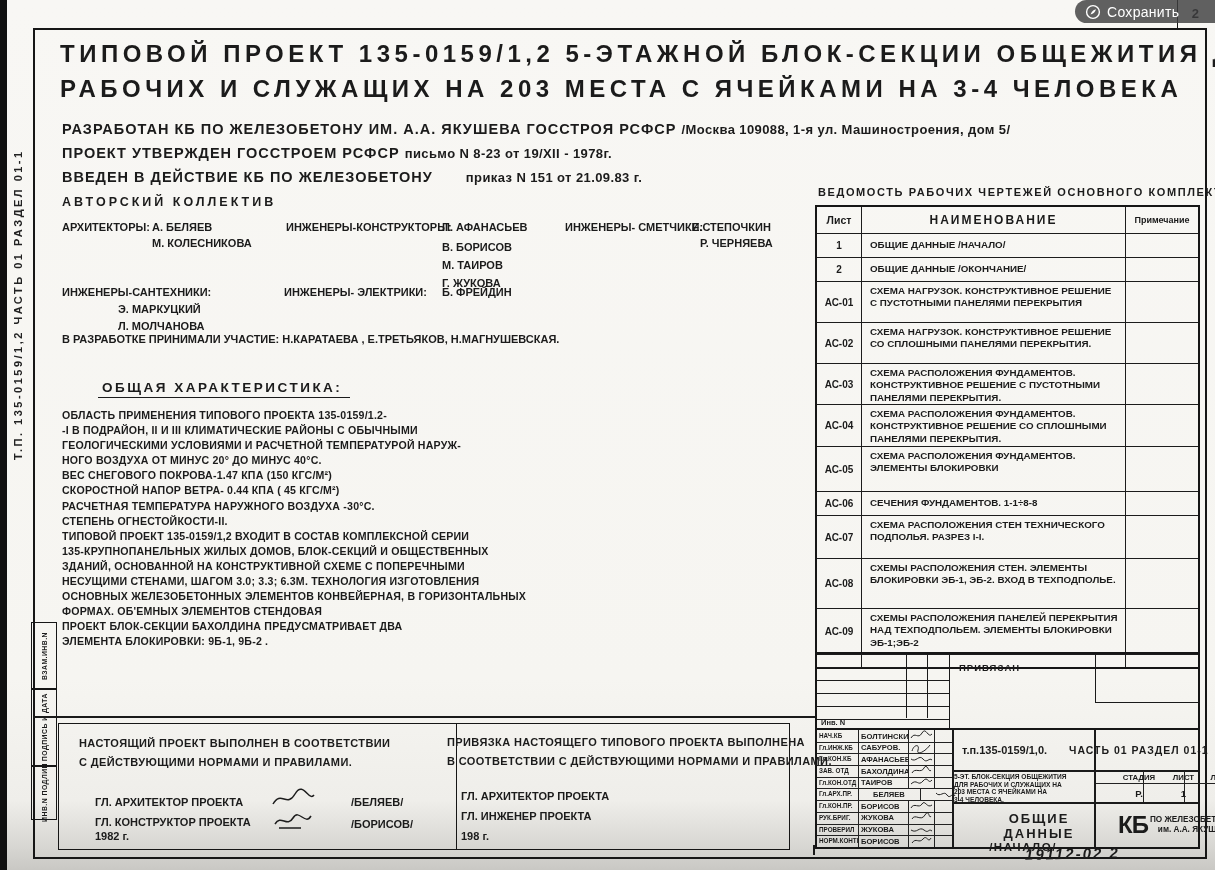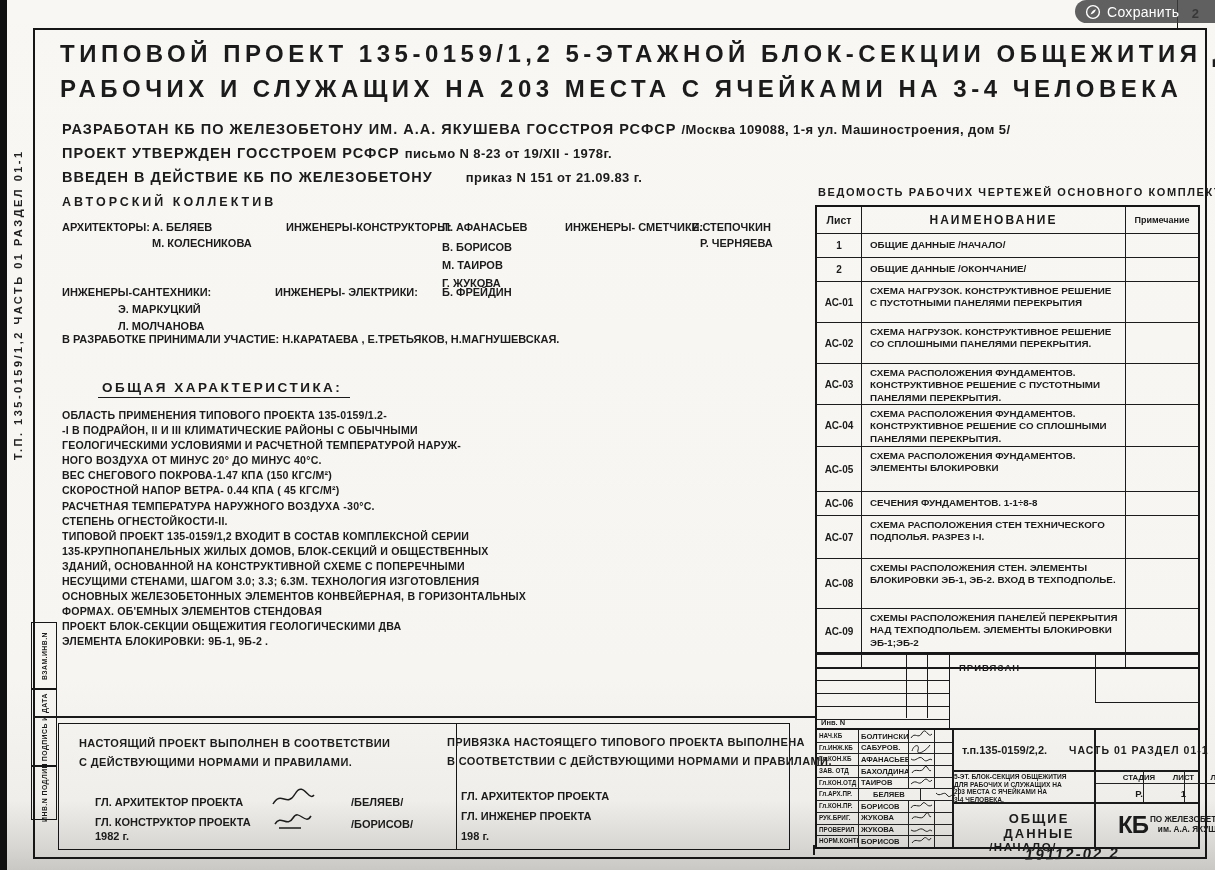--- a/index.html
+++ b/index.html
@@ -156,21 +156,21 @@
     <div class="auth-name" style="left:442px;top:221px;">П. АФАНАСЬЕВ</div>
     <div class="auth-name" style="left:442px;top:241px;">В. БОРИСОВ</div>
     <div class="auth-name" style="left:442px;top:259px;">М. ТАИРОВ</div>
     <div class="auth-name" style="left:442px;top:277px;">Г. ЖУКОВА</div>
     <div class="auth-label" style="left:565px;top:221px;">ИНЖЕНЕРЫ- СМЕТЧИКИ:</div>
     <div class="auth-name" style="left:692px;top:221px;">Е.СТЕПОЧКИН</div>
     <div class="auth-name" style="left:700px;top:237px;">Р. ЧЕРНЯЕВА</div>
     <div class="auth-label" style="left:62px;top:286px;">ИНЖЕНЕРЫ-САНТЕХНИКИ:</div>
     <div class="auth-name" style="left:118px;top:303px;">Э. МАРКУЦКИЙ</div>
     <div class="auth-name" style="left:118px;top:320px;">Л. МОЛЧАНОВА</div>
-    <div class="auth-label" style="left:275px;top:286px;">ИНЖЕНЕРЫ- ЭЛЕКТРИКИ:</div>
+    <div class="auth-label" style="left:284px;top:286px;">ИНЖЕНЕРЫ- ЭЛЕКТРИКИ:</div>
     <div class="auth-name" style="left:442px;top:286px;">Б. ФРЕЙДИН</div>
     <div class="auth-label" style="left:62px;top:333px;">В РАЗРАБОТКЕ ПРИНИМАЛИ УЧАСТИЕ:  Н.КАРАТАЕВА , Е.ТРЕТЬЯКОВ, Н.МАГНУШЕВСКАЯ.</div>
   </div>
 
   <div id="chars" class="abs">
     <div id="chars-heading">ОБЩАЯ ХАРАКТЕРИСТИКА:</div>
     <div id="char-lines">
       <div class="char-line">ОБЛАСТЬ ПРИМЕНЕНИЯ ТИПОВОГО ПРОЕКТА  135-0159/1.2-</div>
       <div class="char-line">-I В ПОДРАЙОН, II И III КЛИМАТИЧЕСКИЕ РАЙОНЫ С ОБЫЧНЫМИ</div>
       <div class="char-line">ГЕОЛОГИЧЕСКИМИ УСЛОВИЯМИ И РАСЧЕТНОЙ ТЕМПЕРАТУРОЙ НАРУЖ-</div>
@@ -178,21 +178,21 @@
       <div class="char-line">ВЕС СНЕГОВОГО ПОКРОВА-1.47 КПА (150 КГС/М²)</div>
       <div class="char-line">СКОРОСТНОЙ НАПОР ВЕТРА- 0.44 КПА ( 45 КГС/М²)</div>
       <div class="char-line">РАСЧЕТНАЯ ТЕМПЕРАТУРА НАРУЖНОГО ВОЗДУХА -30°С.</div>
       <div class="char-line">СТЕПЕНЬ ОГНЕСТОЙКОСТИ-II.</div>
       <div class="char-line">ТИПОВОЙ ПРОЕКТ 135-0159/1,2 ВХОДИТ В СОСТАВ КОМПЛЕКСНОЙ СЕРИИ</div>
       <div class="char-line">135-КРУПНОПАНЕЛЬНЫХ ЖИЛЫХ ДОМОВ, БЛОК-СЕКЦИЙ И ОБЩЕСТВЕННЫХ</div>
       <div class="char-line">ЗДАНИЙ, ОСНОВАННОЙ НА КОНСТРУКТИВНОЙ СХЕМЕ С ПОПЕРЕЧНЫМИ</div>
       <div class="char-line">НЕСУЩИМИ СТЕНАМИ, ШАГОМ 3.0; 3.3; 6.3М. ТЕХНОЛОГИЯ ИЗГОТОВЛЕНИЯ</div>
       <div class="char-line">ОСНОВНЫХ ЖЕЛЕЗОБЕТОННЫХ ЭЛЕМЕНТОВ КОНВЕЙЕРНАЯ, В ГОРИЗОНТАЛЬНЫХ</div>
       <div class="char-line">ФОРМАХ. ОБ'ЕМНЫХ ЭЛЕМЕНТОВ СТЕНДОВАЯ</div>
-      <div class="char-line">ПРОЕКТ БЛОК-СЕКЦИИ ОБЩЕЖИТИЯ ГЕОЛОГИЧЕСКИМИ ДВА</div>
+      <div class="char-line">ПРОЕКТ БЛОК-СЕКЦИИ БАХОЛДИНА ПРЕДУСМАТРИВАЕТ ДВА</div>
       <div class="char-line">ЭЛЕМЕНТА БЛОКИРОВКИ: 9Б-1, 9Б-2 .</div>
     </div>
   </div>
 
   <div id="reg-caption" class="abs">ВЕДОМОСТЬ РАБОЧИХ ЧЕРТЕЖЕЙ ОСНОВНОГО КОМПЛЕКТА</div>
   <div id="reg" class="abs">
     <div class="reg-row hdr r-h26">
       <span class="reg-sheet">Лист</span>
       <span class="reg-name">НАИМЕНОВАНИЕ</span>
       <span class="reg-note">Примечание</span>
@@ -372,21 +372,21 @@
           <svg class="sig" width="25" height="11">
             <path d="M3 8 C7 2 10 9 14 4 S19 9 22 3" fill="none" stroke="#222" stroke-width="1"></path>
           </svg>
         </span>
         <span class="sdate"></span>
       </div>
 
     <div id="stamp-mid-v" class="line abs"></div>
 
     <div id="docref-row" class="abs">
-      <span class="dr1">т.п.135-0159/2,2.</span>
+      <span class="dr1">т.п.135-0159/1,0.</span>
       <span class="dr2">ЧАСТЬ 01  РАЗДЕЛ 01-1</span>
     </div>
     <div id="docref-bline" class="line abs"></div>
 
     <div id="object-cell" class="abs">
       <div class="obj-line">5-ЭТ. БЛОК-СЕКЦИЯ ОБЩЕЖИТИЯ</div>
       <div class="obj-line">ДЛЯ РАБОЧИХ И СЛУЖАЩИХ  НА</div>
       <div class="obj-line">203 МЕСТА С ЯЧЕЙКАМИ  НА</div>
       <div class="obj-line">3-4 ЧЕЛОВЕКА.</div>
     </div>

